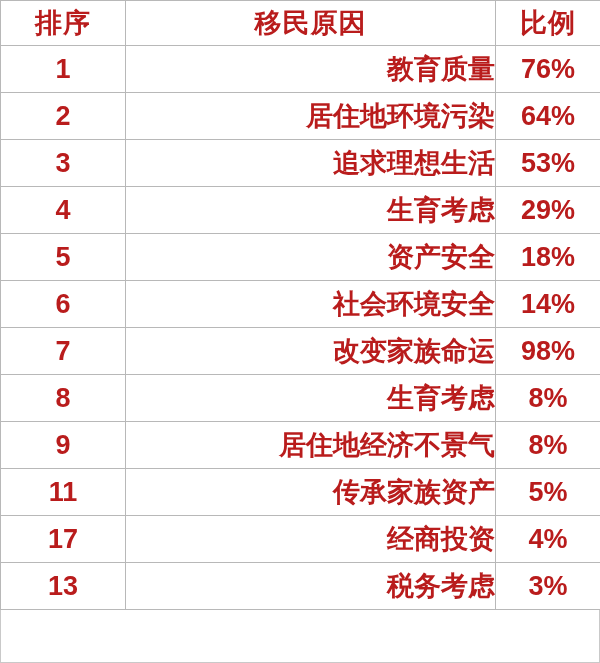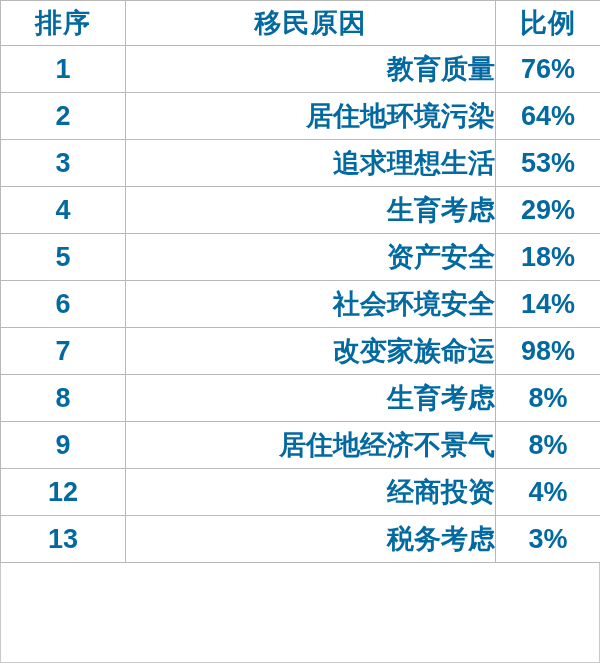--- a/index.html
+++ b/index.html
@@ -25,21 +25,21 @@
     table-layout: fixed;
   }
   table.grid col.c-rank { width: 125px; }
   table.grid col.c-reason { width: 370px; }
   table.grid col.c-pct { width: 105px; }
 
   table.grid th, table.grid td {
     border: 1px solid #b8b8b8;
     padding: 0;
     background: #ffffff;
-    color: #0369a1;
+    color: #b91c1c;
     font-weight: bold;
   }
   
   tr.header-row th {
     height: 44px;
     font-size: 27px;
     text-align: center;
     vertical-align: middle;
     letter-spacing: 1px;
     background: #ffffff;
@@ -124,21 +124,26 @@
         <td class="cell-rank">8</td>
         <td class="cell-reason">生育考虑</td>
         <td class="cell-pct">8%</td>
       </tr>
       <tr class="data-row">
         <td class="cell-rank">9</td>
         <td class="cell-reason">居住地经济不景气</td>
         <td class="cell-pct">8%</td>
       </tr>
       <tr class="data-row">
-        <td class="cell-rank">12</td>
+        <td class="cell-rank">11</td>
+        <td class="cell-reason">传承家族资产</td>
+        <td class="cell-pct">5%</td>
+      </tr>
+      <tr class="data-row">
+        <td class="cell-rank">17</td>
         <td class="cell-reason">经商投资</td>
         <td class="cell-pct">4%</td>
       </tr>
       <tr class="data-row">
         <td class="cell-rank">13</td>
         <td class="cell-reason">税务考虑</td>
         <td class="cell-pct">3%</td>
       </tr>
     </tbody>
   </table>

